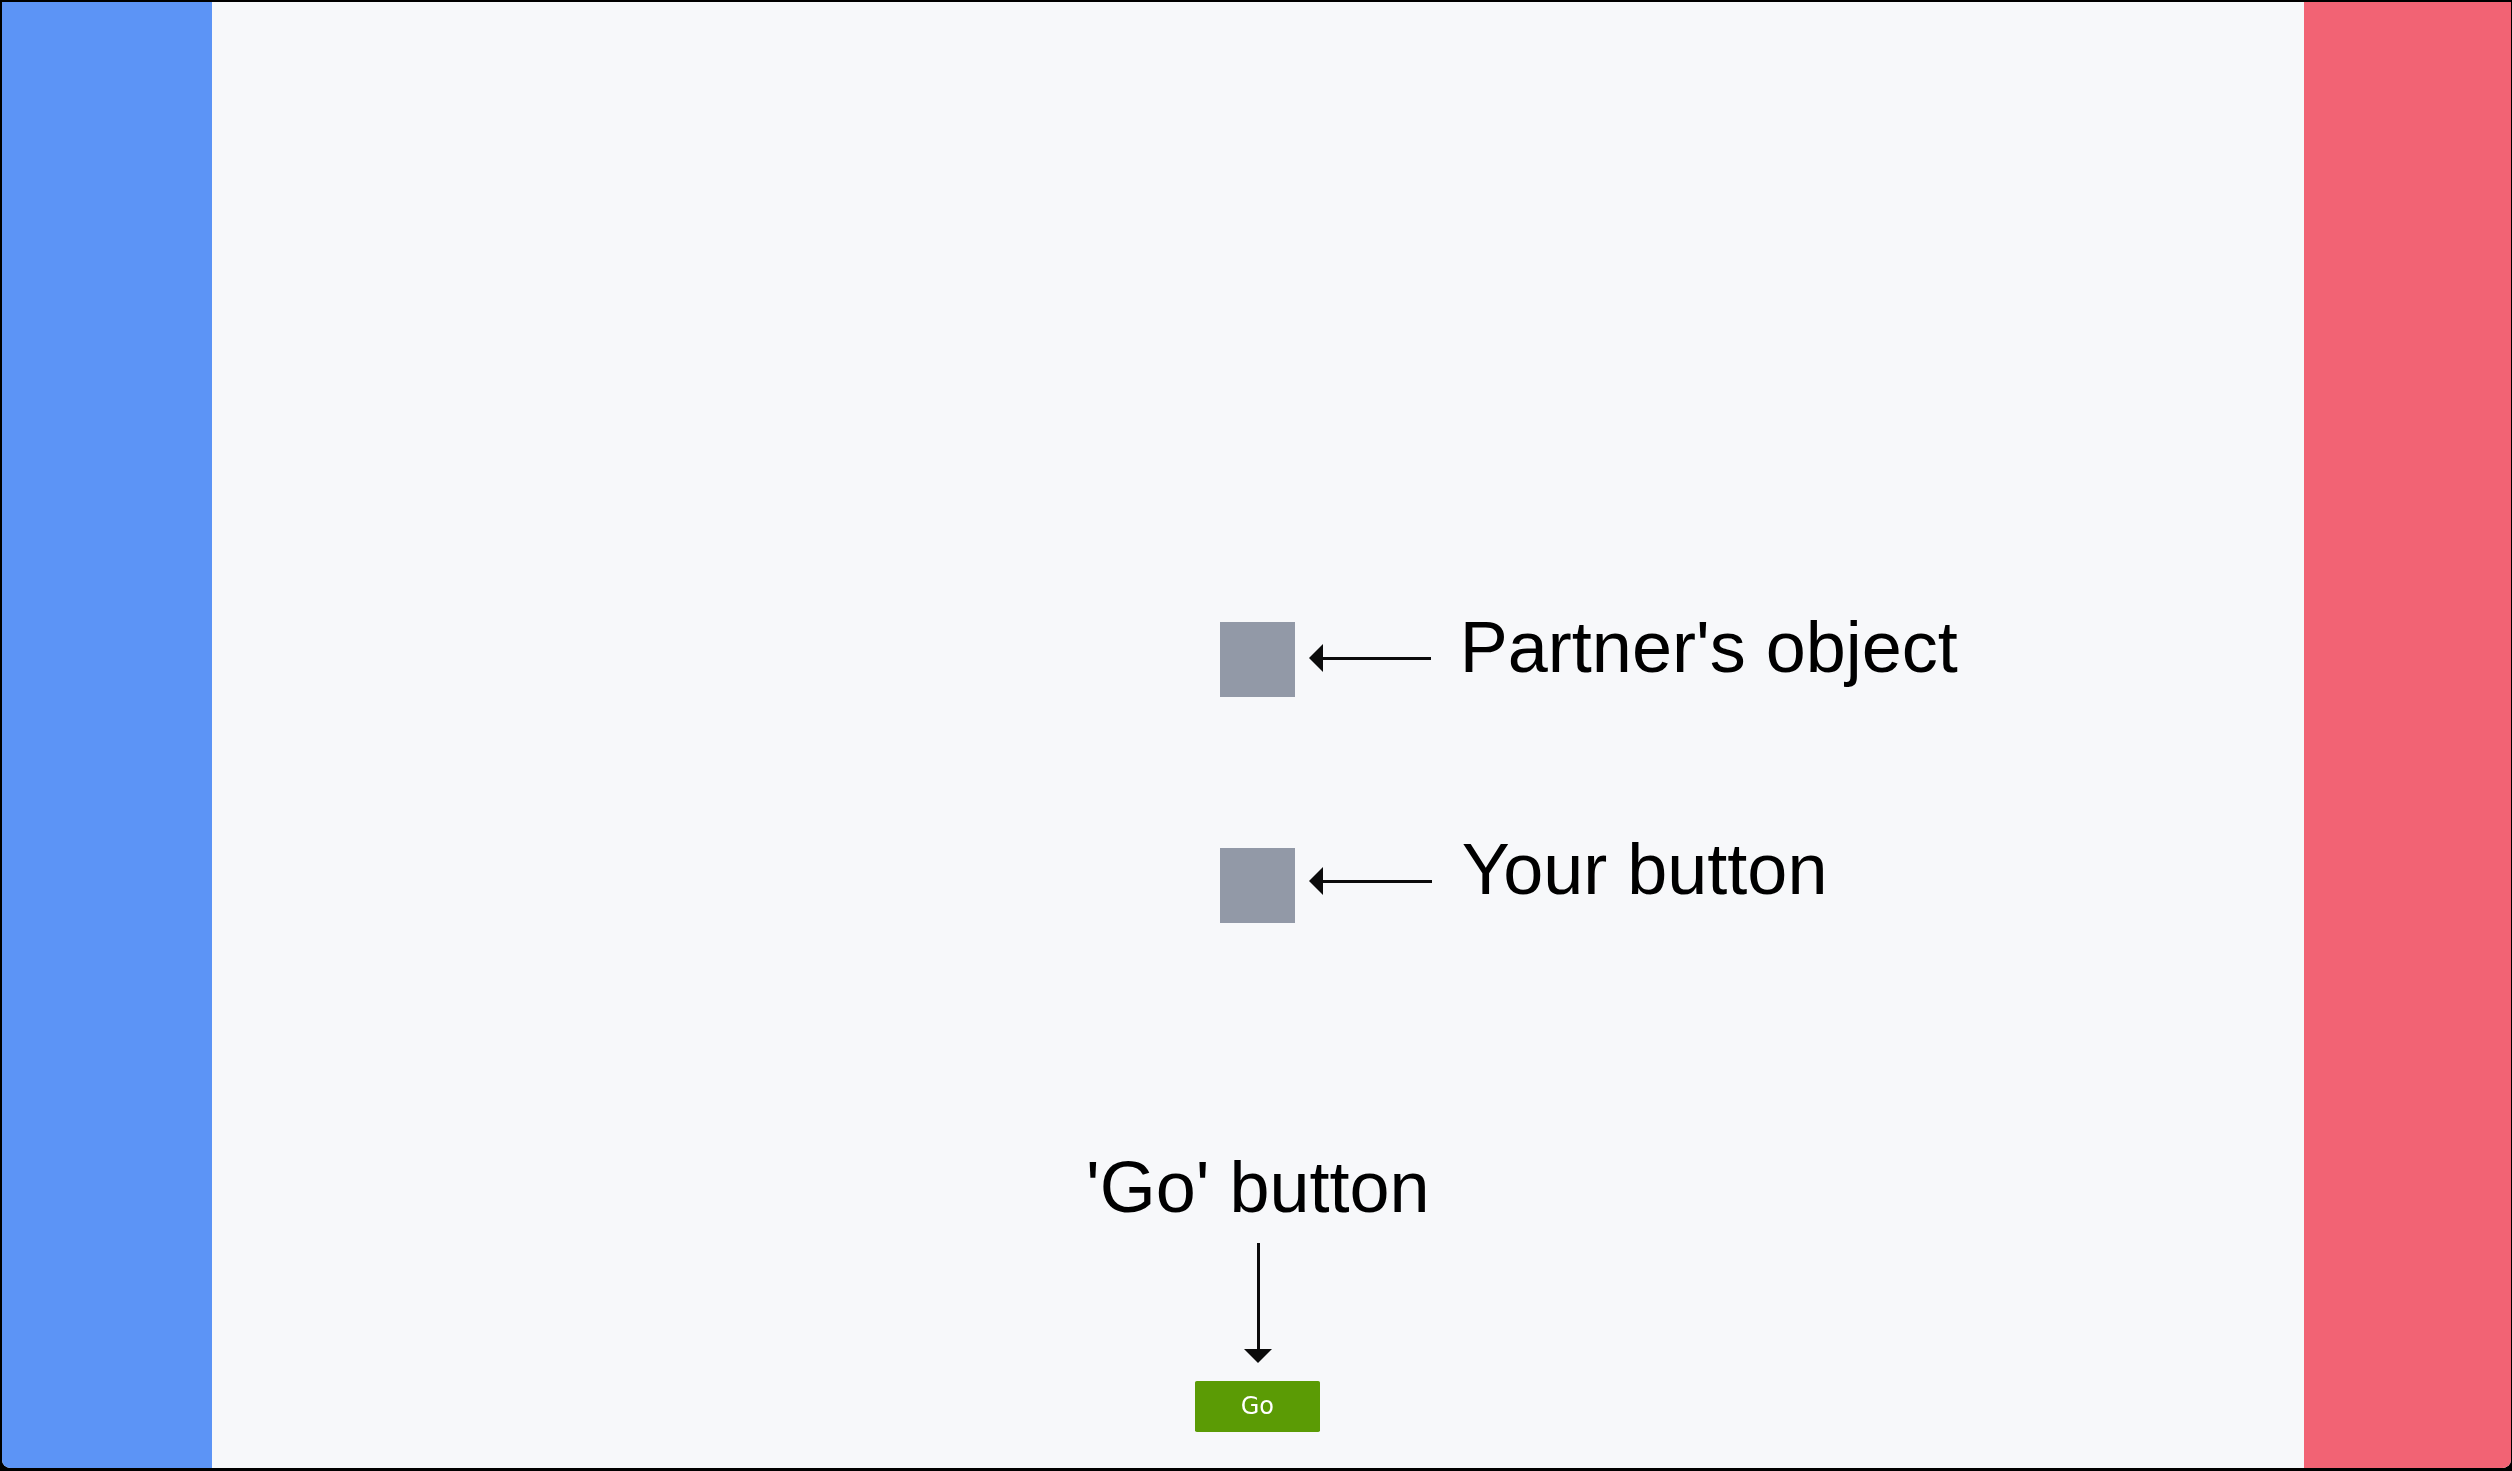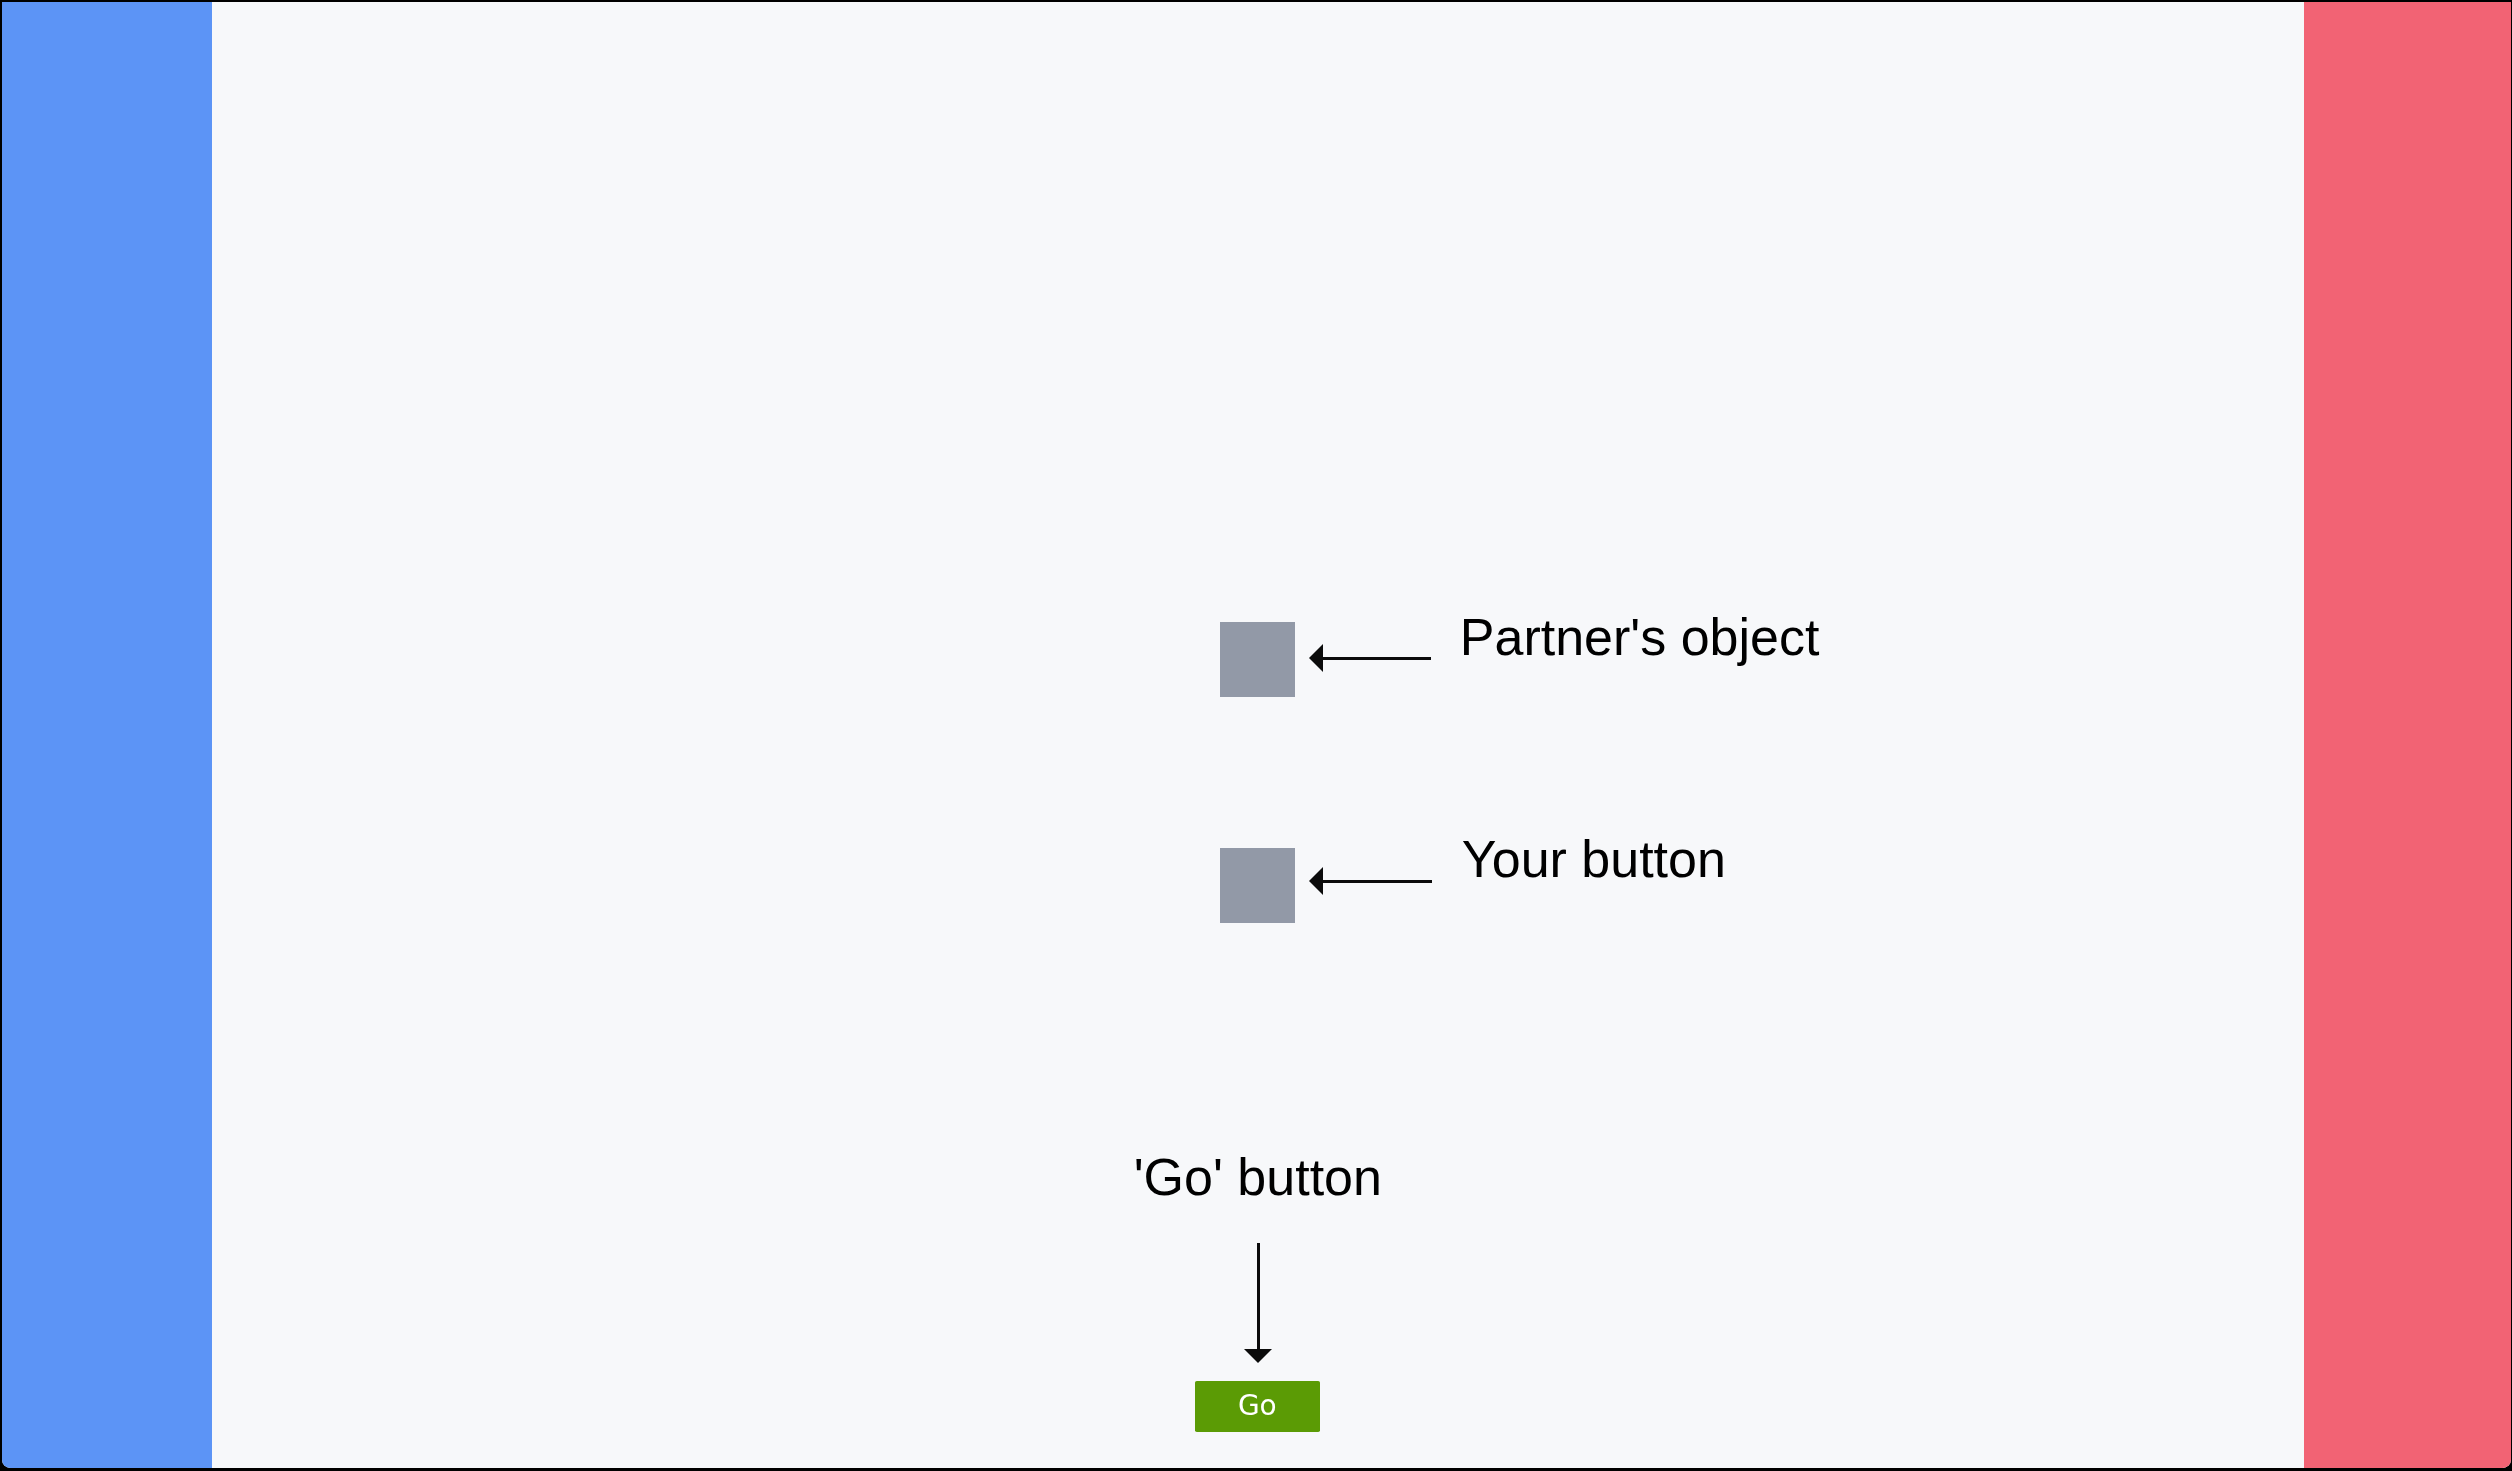--- a/index.html
+++ b/index.html
@@ -38,30 +38,30 @@
   .arrow1-line{left:1320px;top:655px;width:109px;}
   .arrow2-head{left:1307px;top:865px;}
   .arrow2-line{left:1320px;top:878px;width:110px;}
 
   
   .v-arrow-line{position:absolute;left:1255px;top:1241px;width:2.9px;height:108px;background:var(--arrow);}
   .v-arrow-head{position:absolute;left:1242px;top:1347px;width:0;height:0;
     border-left:14px solid transparent;border-right:14px solid transparent;
     border-top:14px solid var(--arrow);}
 
-  .anno-label{position:absolute;font-size:52px;line-height:1;color:var(--label-text);white-space:nowrap;}
+  .anno-label{position:absolute;font-size:72px;line-height:1;color:var(--label-text);white-space:nowrap;}
   .label-partner{left:1458px;top:609px;}
   .label-yours{left:1460px;top:831px;}
   .label-go{left:1256px;top:1149px;transform:translateX(-50%);}
 
   .go-button{position:absolute;left:1193px;top:1379px;width:125px;height:51px;
     background:var(--go-button-bg);color:var(--go-button-text);
     border:none;border-radius:1.8px;cursor:pointer;
     display:flex;align-items:center;justify-content:center;
-    font-family:"DejaVu Sans","Liberation Sans",sans-serif;font-size:28px;line-height:1;}
+    font-family:"DejaVu Sans","Liberation Sans",sans-serif;font-size:24px;line-height:1;}
 </style>
 </head>
 <body>
 
 <div class="frame">
   <div class="stage">
 
     <div class="zone zone-left"></div>
     <div class="zone zone-right"></div>
 

